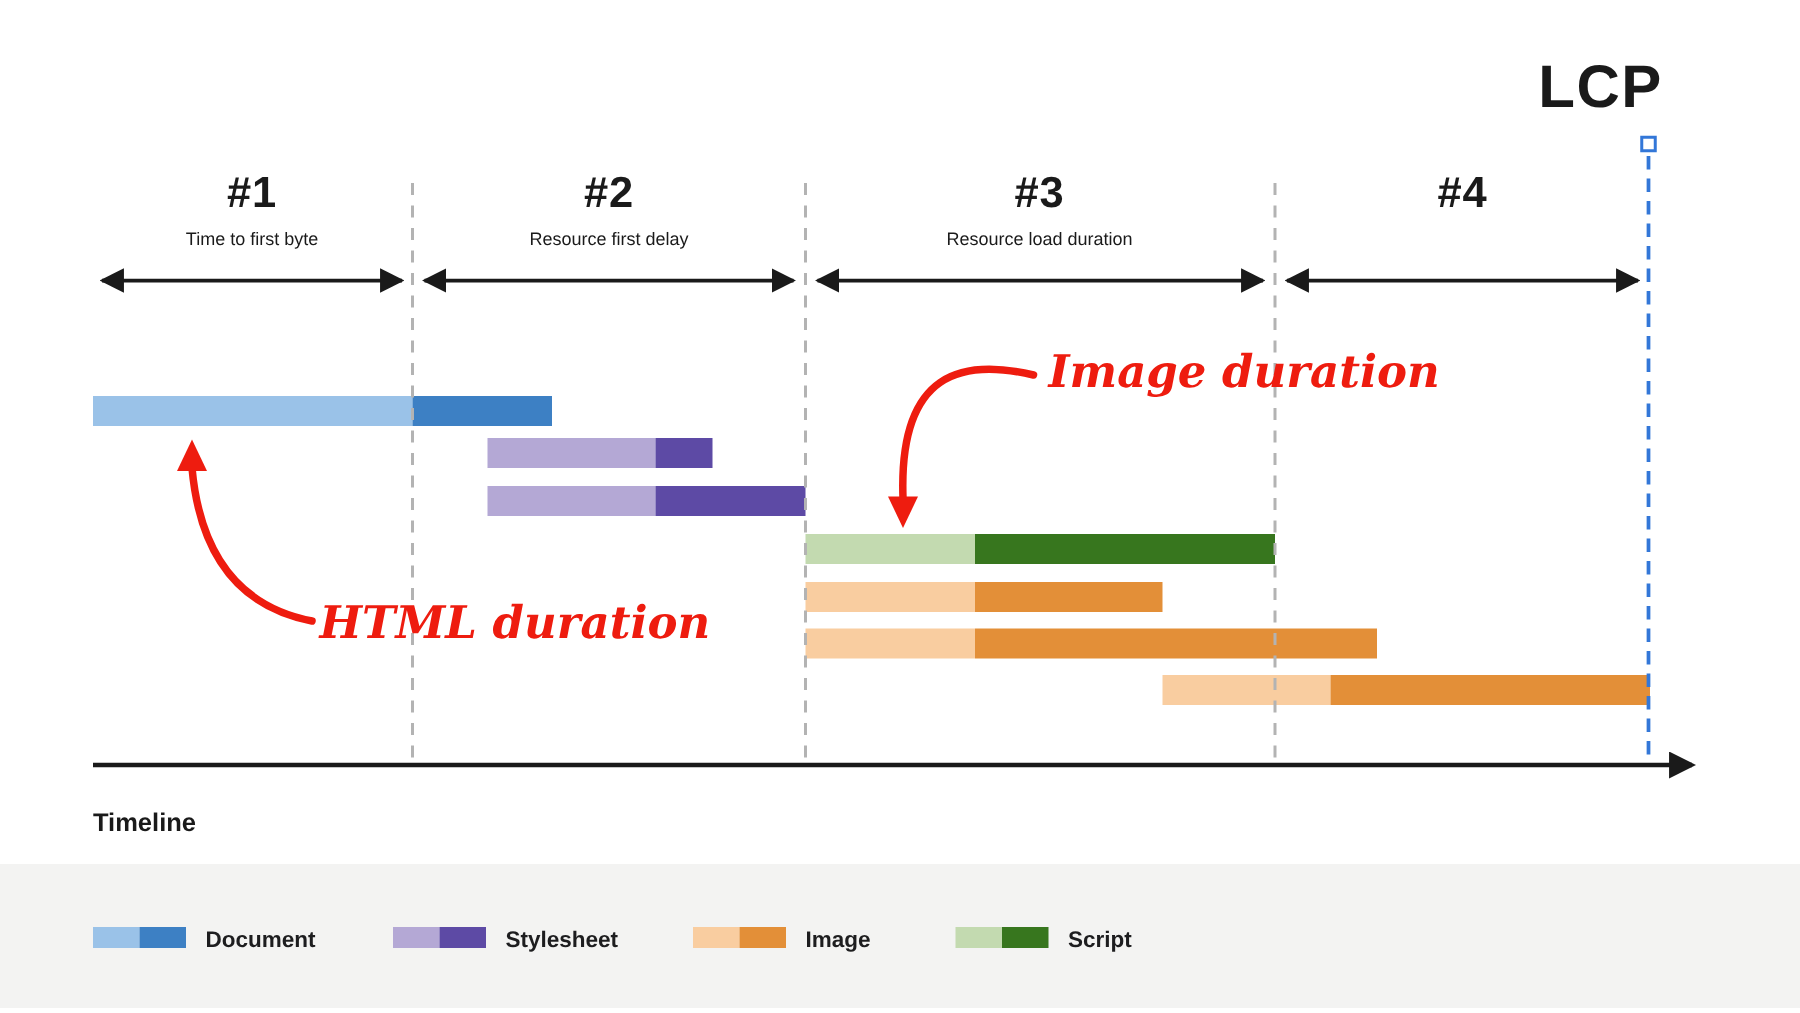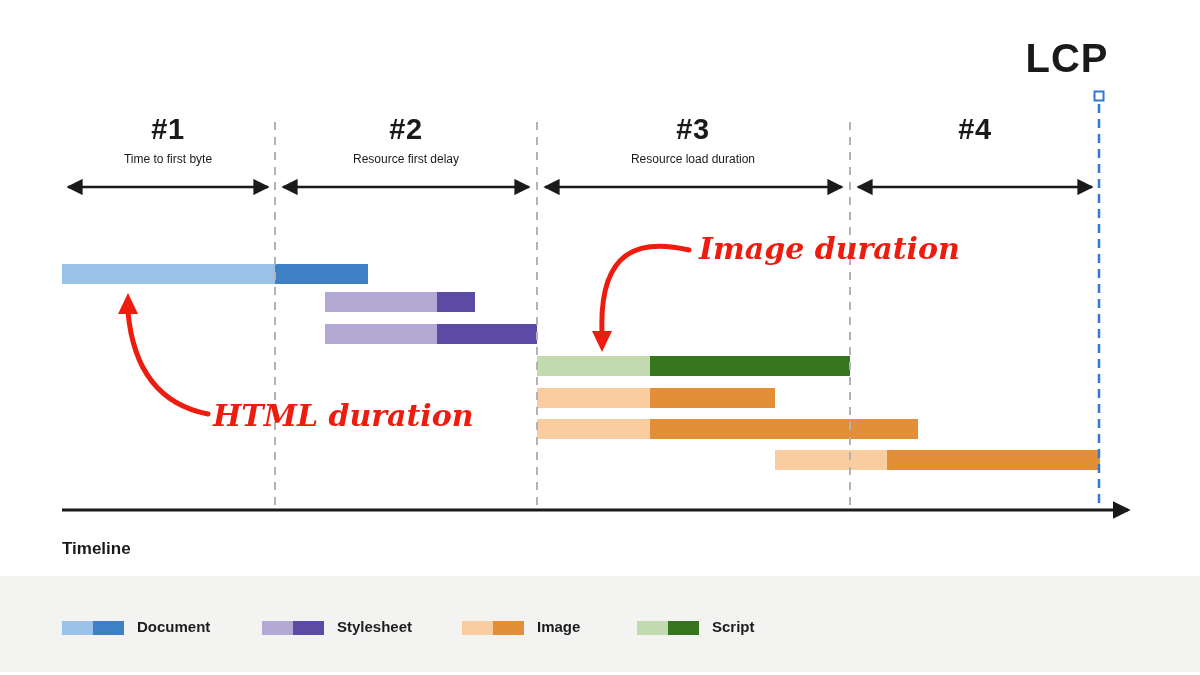--- a/index.html
+++ b/index.html
@@ -22,21 +22,21 @@
 
   .lcp-label{position:absolute;left:1007px;top:36px;width:120px;text-align:center;
     font-size:40px;font-weight:700;letter-spacing:1px;}
 
   .bar{position:absolute;height:20px;display:flex;}
   .bar .seg{height:100%;}
 
   .timeline-label{position:absolute;left:62px;top:524px;font-size:17px;font-weight:700;margin-top:15px;}
 
   .legend-band{position:absolute;left:0;top:576px;width:1200px;height:96px;background:var(--legend-band);}
-  .legend-item{position:absolute;top:618px;display:flex;align-items:flex-end;}
+  .legend-item{position:absolute;top:618px;display:flex;align-items:flex-start;}
   .legend-swatch{display:flex;width:62px;height:14px;}
   .legend-swatch span{width:31px;height:14px;}
   .legend-label{font-size:15px;font-weight:700;margin-left:13px;color:#1d1d1f;}
 
   .c-document-light{background:var(--document-light);} .c-document-dark{background:var(--document-dark);}
   .c-stylesheet-light{background:var(--stylesheet-light);} .c-stylesheet-dark{background:var(--stylesheet-dark);}
   .c-script-light{background:var(--script-light);} .c-script-dark{background:var(--script-dark);}
   .c-image-light{background:var(--image-light);} .c-image-dark{background:var(--image-dark);}
 
   .annotation{position:absolute;color:var(--annotation-red);

